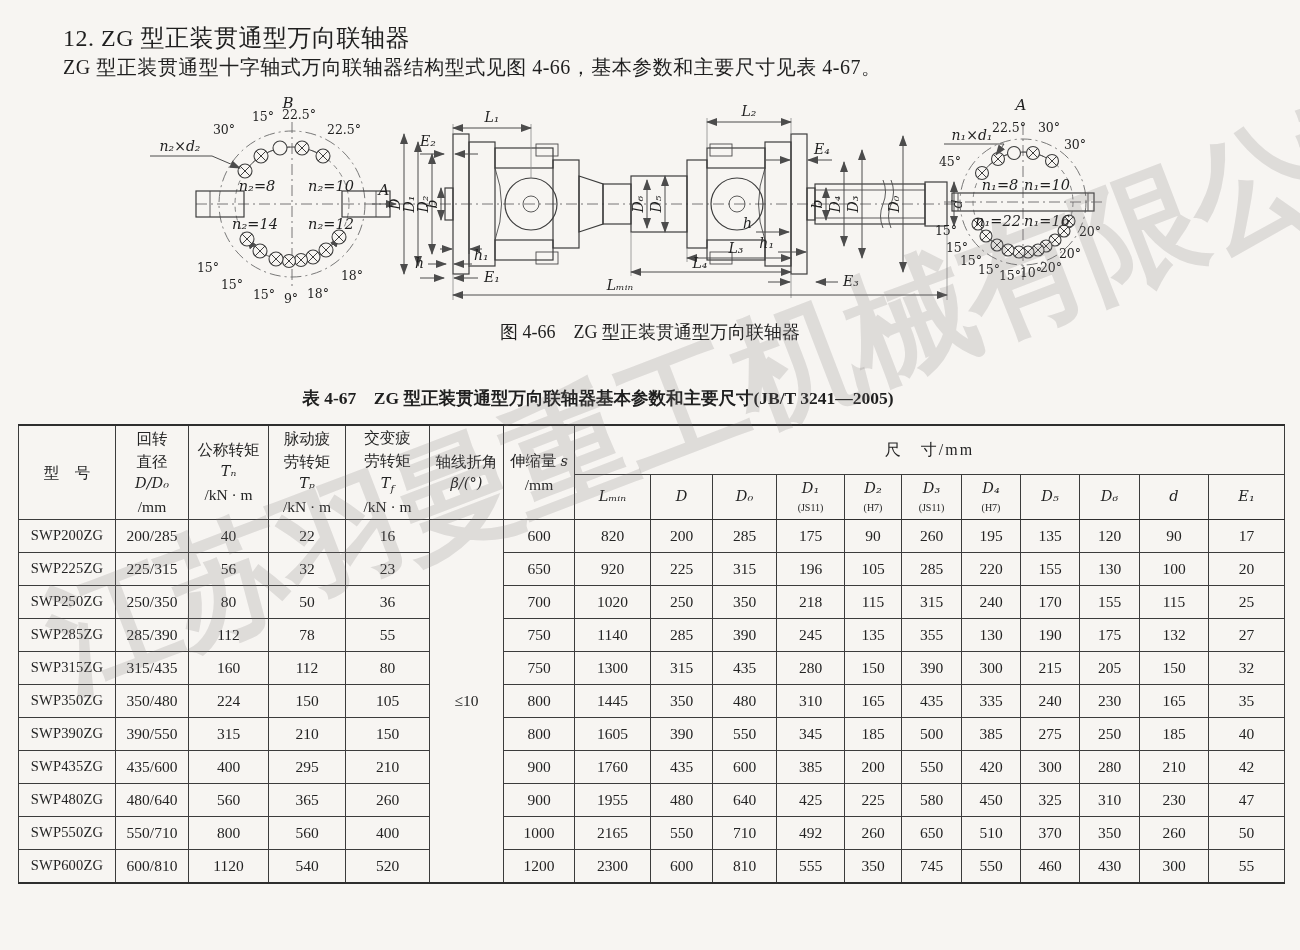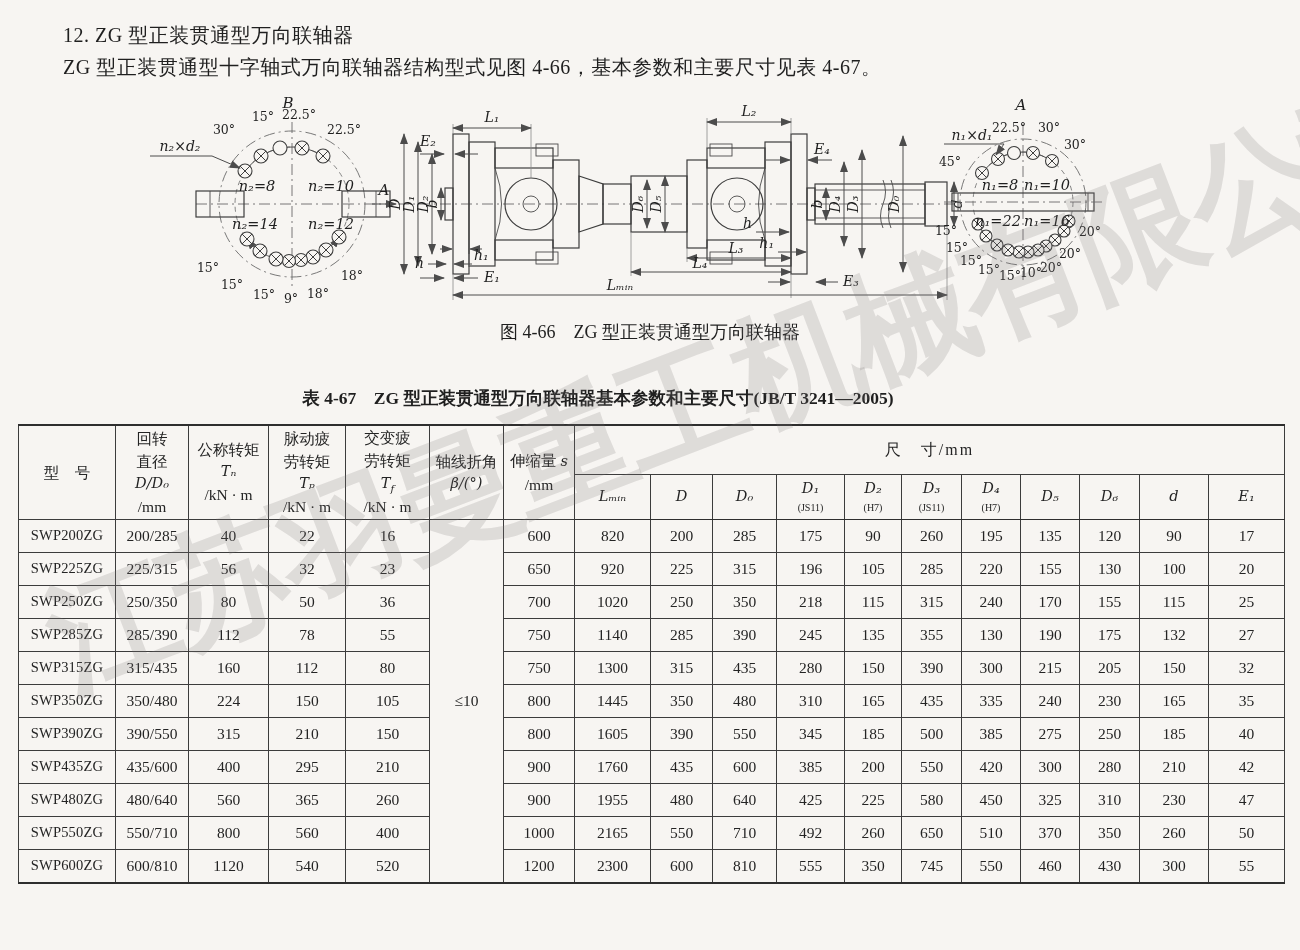--- a/index.html
+++ b/index.html
@@ -1,21 +1,21 @@
 <!DOCTYPE html>
 <html><head>
 <meta charset="utf-8">
 <style>
   html,body{margin:0;padding:0;}
   body{
     width:1300px;height:950px;position:relative;overflow:hidden;
     background:#f7f5f2;color:#1f1f1f;
     font-family:"Liberation Serif","DejaVu Serif",serif;
   }
-  .heading{position:absolute;left:63px;top:22px;font-size:20px;letter-spacing:.5px;}
+  .heading{position:absolute;left:63px;top:22px;font-size:24px;letter-spacing:.5px;}
   .intro{position:absolute;left:63px;top:54px;font-size:20px;letter-spacing:.5px;text-align:right;}
   .fig-caption{position:absolute;left:0;top:320px;width:1300px;text-align:center;font-size:18px;}
   .tbl-caption{position:absolute;left:0;top:386px;width:1196px;text-align:center;font-size:17.5px;font-weight:bold;}
   .watermark{
     position:absolute;left:55px;top:565px;z-index:30;pointer-events:none;
     font-family:"Liberation Sans","DejaVu Sans",sans-serif;font-weight:700;
     font-size:126px;letter-spacing:-4px;white-space:nowrap;
     color:rgba(125,122,118,.20);
     transform:rotate(-21deg);transform-origin:0 50%;
   }

